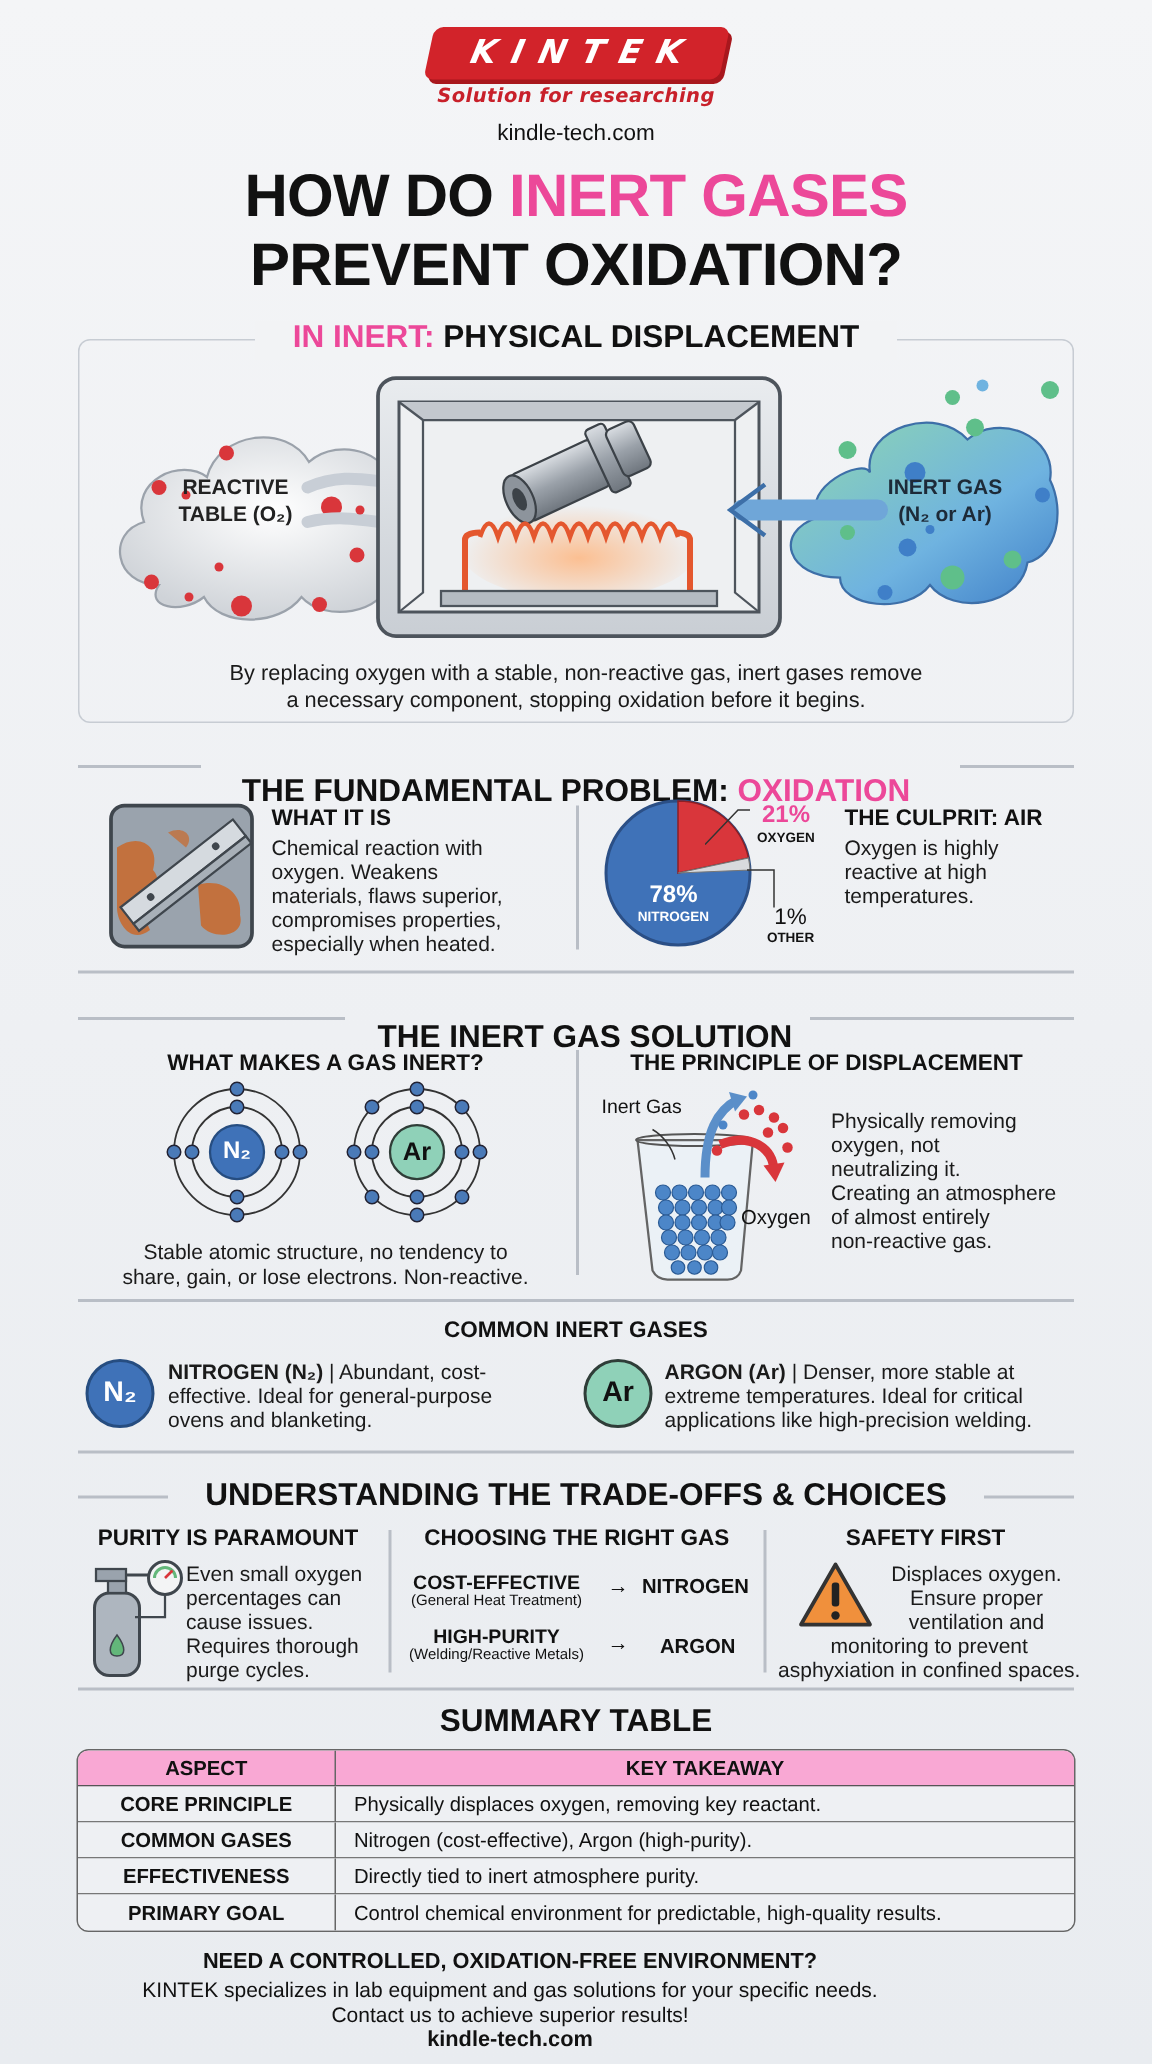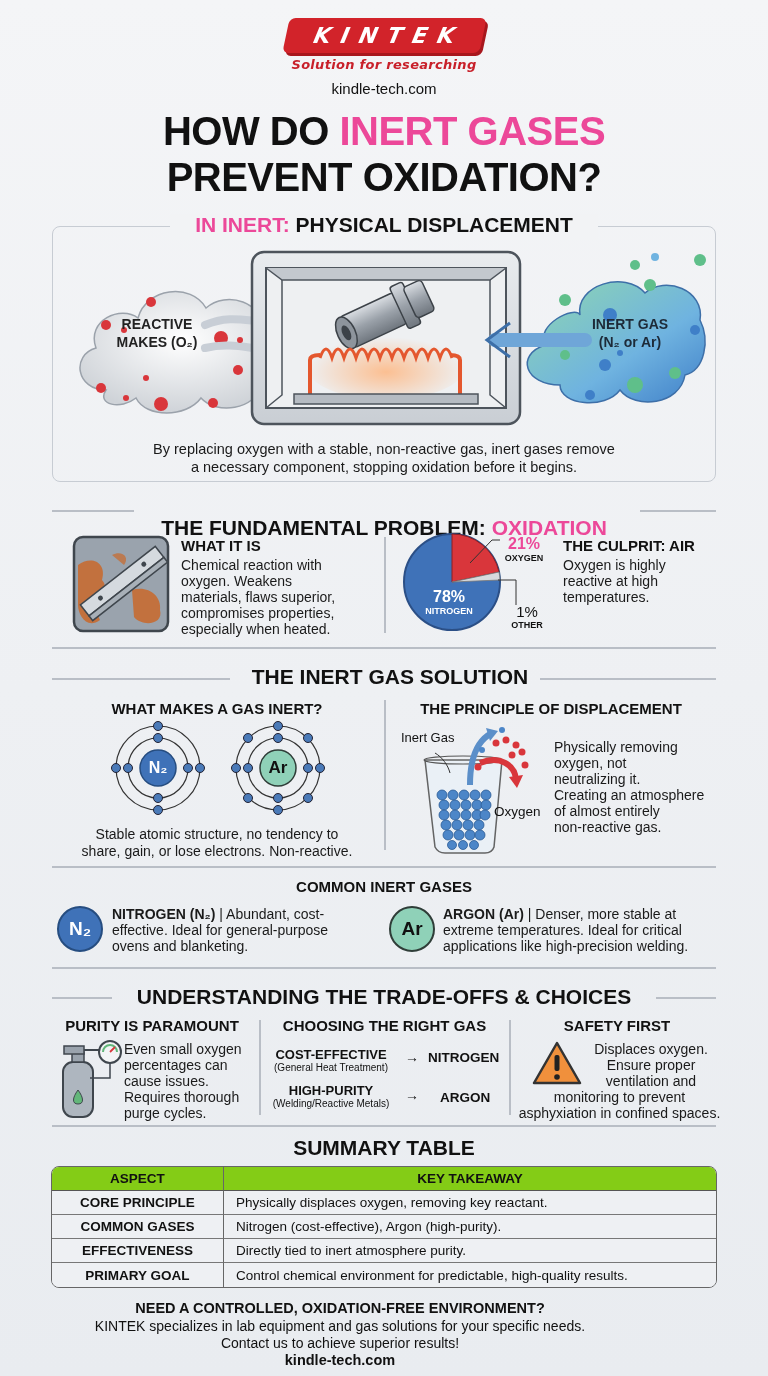--- a/index.html
+++ b/index.html
@@ -38,21 +38,21 @@
   .short-title-bg { left: 170px; top: 214px; width: 428px; height: 26px; background: #f2f3f5; }
 
   
   .vdiv { width: 1.5px; background: #b9bec6; }
 
   
   .sum-table {
     left: 51px; top: 1166px; width: 666px; border-collapse: separate; border-spacing: 0;
     border: 1.5px solid #666; border-radius: 8px; overflow: hidden; font-size: 13.5px;
   }
-  .sum-table th { background: #84cc16; font-weight: bold; height: 24px; border-bottom: 1px solid #555; }
+  .sum-table th { background: #f9a8d4; font-weight: bold; height: 24px; border-bottom: 1px solid #555; }
   .sum-table td { height: 24px; background: #eef0f3; border-bottom: 1px solid #777; }
   .sum-table tr:last-child td { border-bottom: none; }
   .sum-table .c1 { width: 172px; text-align: center; font-weight: bold; border-right: 1.5px solid #666; }
   .sum-table .c2 { padding-left: 12px; }
 
   .footer { left: 0; width: 640px; text-align: center; margin-left: 20px; }
 </style>
 </head>
 <body>
 
@@ -87,21 +87,21 @@
   <circle cx="172" cy="100" r="5" fill="#d9363b"></circle>
     <circle cx="95" cy="134" r="7" fill="#d9363b"></circle>
   <circle cx="35" cy="118" r="5" fill="#d9363b"></circle>
     <circle cx="60" cy="128" r="3" fill="#d9363b"></circle>
   <circle cx="147" cy="133" r="5" fill="#d9363b"></circle>
     <circle cx="80" cy="108" r="3" fill="#d9363b"></circle>
   <circle cx="160" cy="165" r="5" fill="#cfd3d8"></circle>
 </svg>
 <div class="abs center" style="left:92px;top:315px;width:130px;font-weight:bold;font-size:14px;line-height:18px;color:#222;">
   <div>REACTIVE</div>
-  <div>MAKES (O₂)</div>
+  <div>TABLE (O₂)</div>
 </div>
 
 <svg class="abs" style="left:200px;top:300px" width="110" height="70">
   <path d="M5 25 C40 10 60 30 95 18" fill="none" stroke="#c8ced6" stroke-width="8" stroke-linecap="round"></path>
   <path d="M88 10 L100 18 L88 26" fill="none" stroke="#9ba2ab" stroke-width="2"></path>
   <path d="M5 48 C40 40 60 55 95 48" fill="none" stroke="#c8ced6" stroke-width="8" stroke-linecap="round"></path>
   <path d="M88 40 L100 48 L88 56" fill="none" stroke="#9ba2ab" stroke-width="2"></path>
   <circle cx="40" cy="40" r="3" fill="#d9363b"></circle>
     <circle cx="70" cy="38" r="3" fill="#d9363b"></circle>
     <circle cx="90" cy="30" r="5" fill="#d9363b"></circle>
@@ -227,21 +227,21 @@
 <div class="abs" style="left:563px;top:537px;font-weight:bold;font-size:15px;">THE CULPRIT: AIR</div>
 <div class="abs body-txt" style="left:563px;top:557px;width:150px;">
   <div>Oxygen is highly</div>
   <div>reactive at high</div>
   <div>temperatures.</div>
 </div>
 <div class="abs rule" style="left:52px;top:647px;width:664px;"></div>
 
 <div class="abs rule" style="left:52px;top:678px;width:178px;"></div>
 <div class="abs rule" style="left:540px;top:678px;width:176px;"></div>
-<div class="abs sec-title" style="left:0;top:665px;width:768px;padding-left:12px;">THE INERT GAS SOLUTION</div>
+<div class="abs sec-title" style="left:0;top:680px;width:768px;padding-left:12px;">THE INERT GAS SOLUTION</div>
 
 <div class="abs sub-title" style="left:52px;top:700px;width:330px;">WHAT MAKES A GAS INERT?</div>
 
 <svg class="abs" style="left:96px;top:720px" width="240" height="96">
   <g>
     <circle cx="62" cy="48" r="42" fill="none" stroke="#333" stroke-width="1.2"></circle>
     <circle cx="62" cy="48" r="30" fill="none" stroke="#333" stroke-width="1.2"></circle>
     <circle cx="62" cy="48" r="18" fill="#3f72b8" stroke="#264d80" stroke-width="1.5"></circle>
     <circle cx="62" cy="6" r="4.5" fill="#4a7ab8" stroke="#223" stroke-width="1"></circle>
     <circle cx="62" cy="90" r="4.5" fill="#4a7ab8" stroke="#223" stroke-width="1"></circle>

